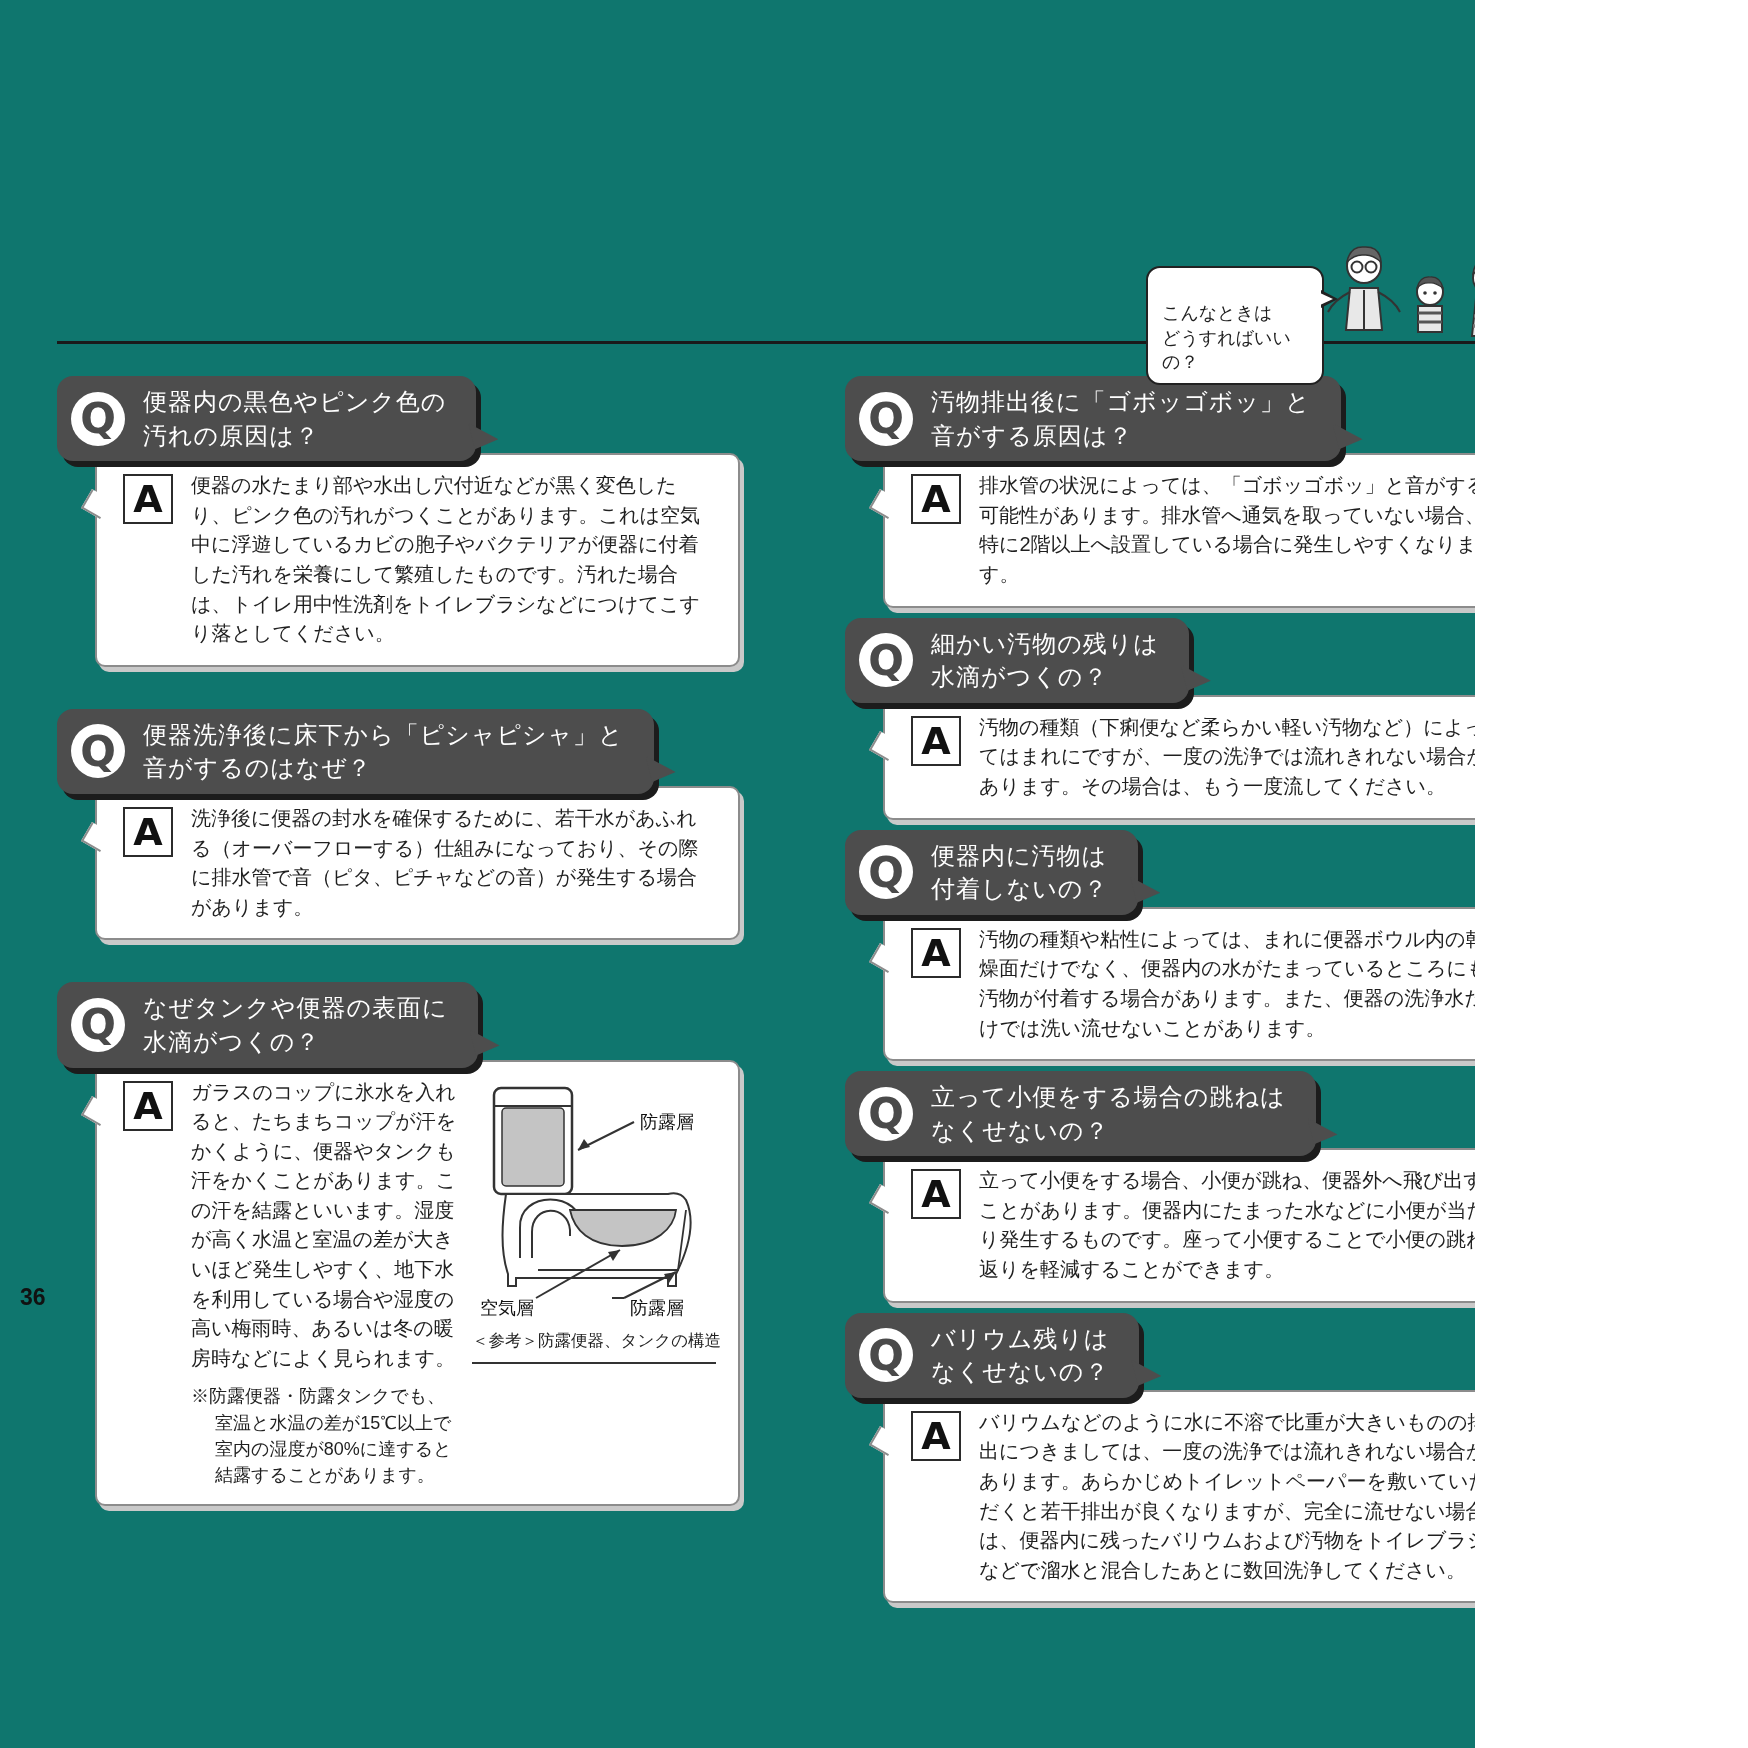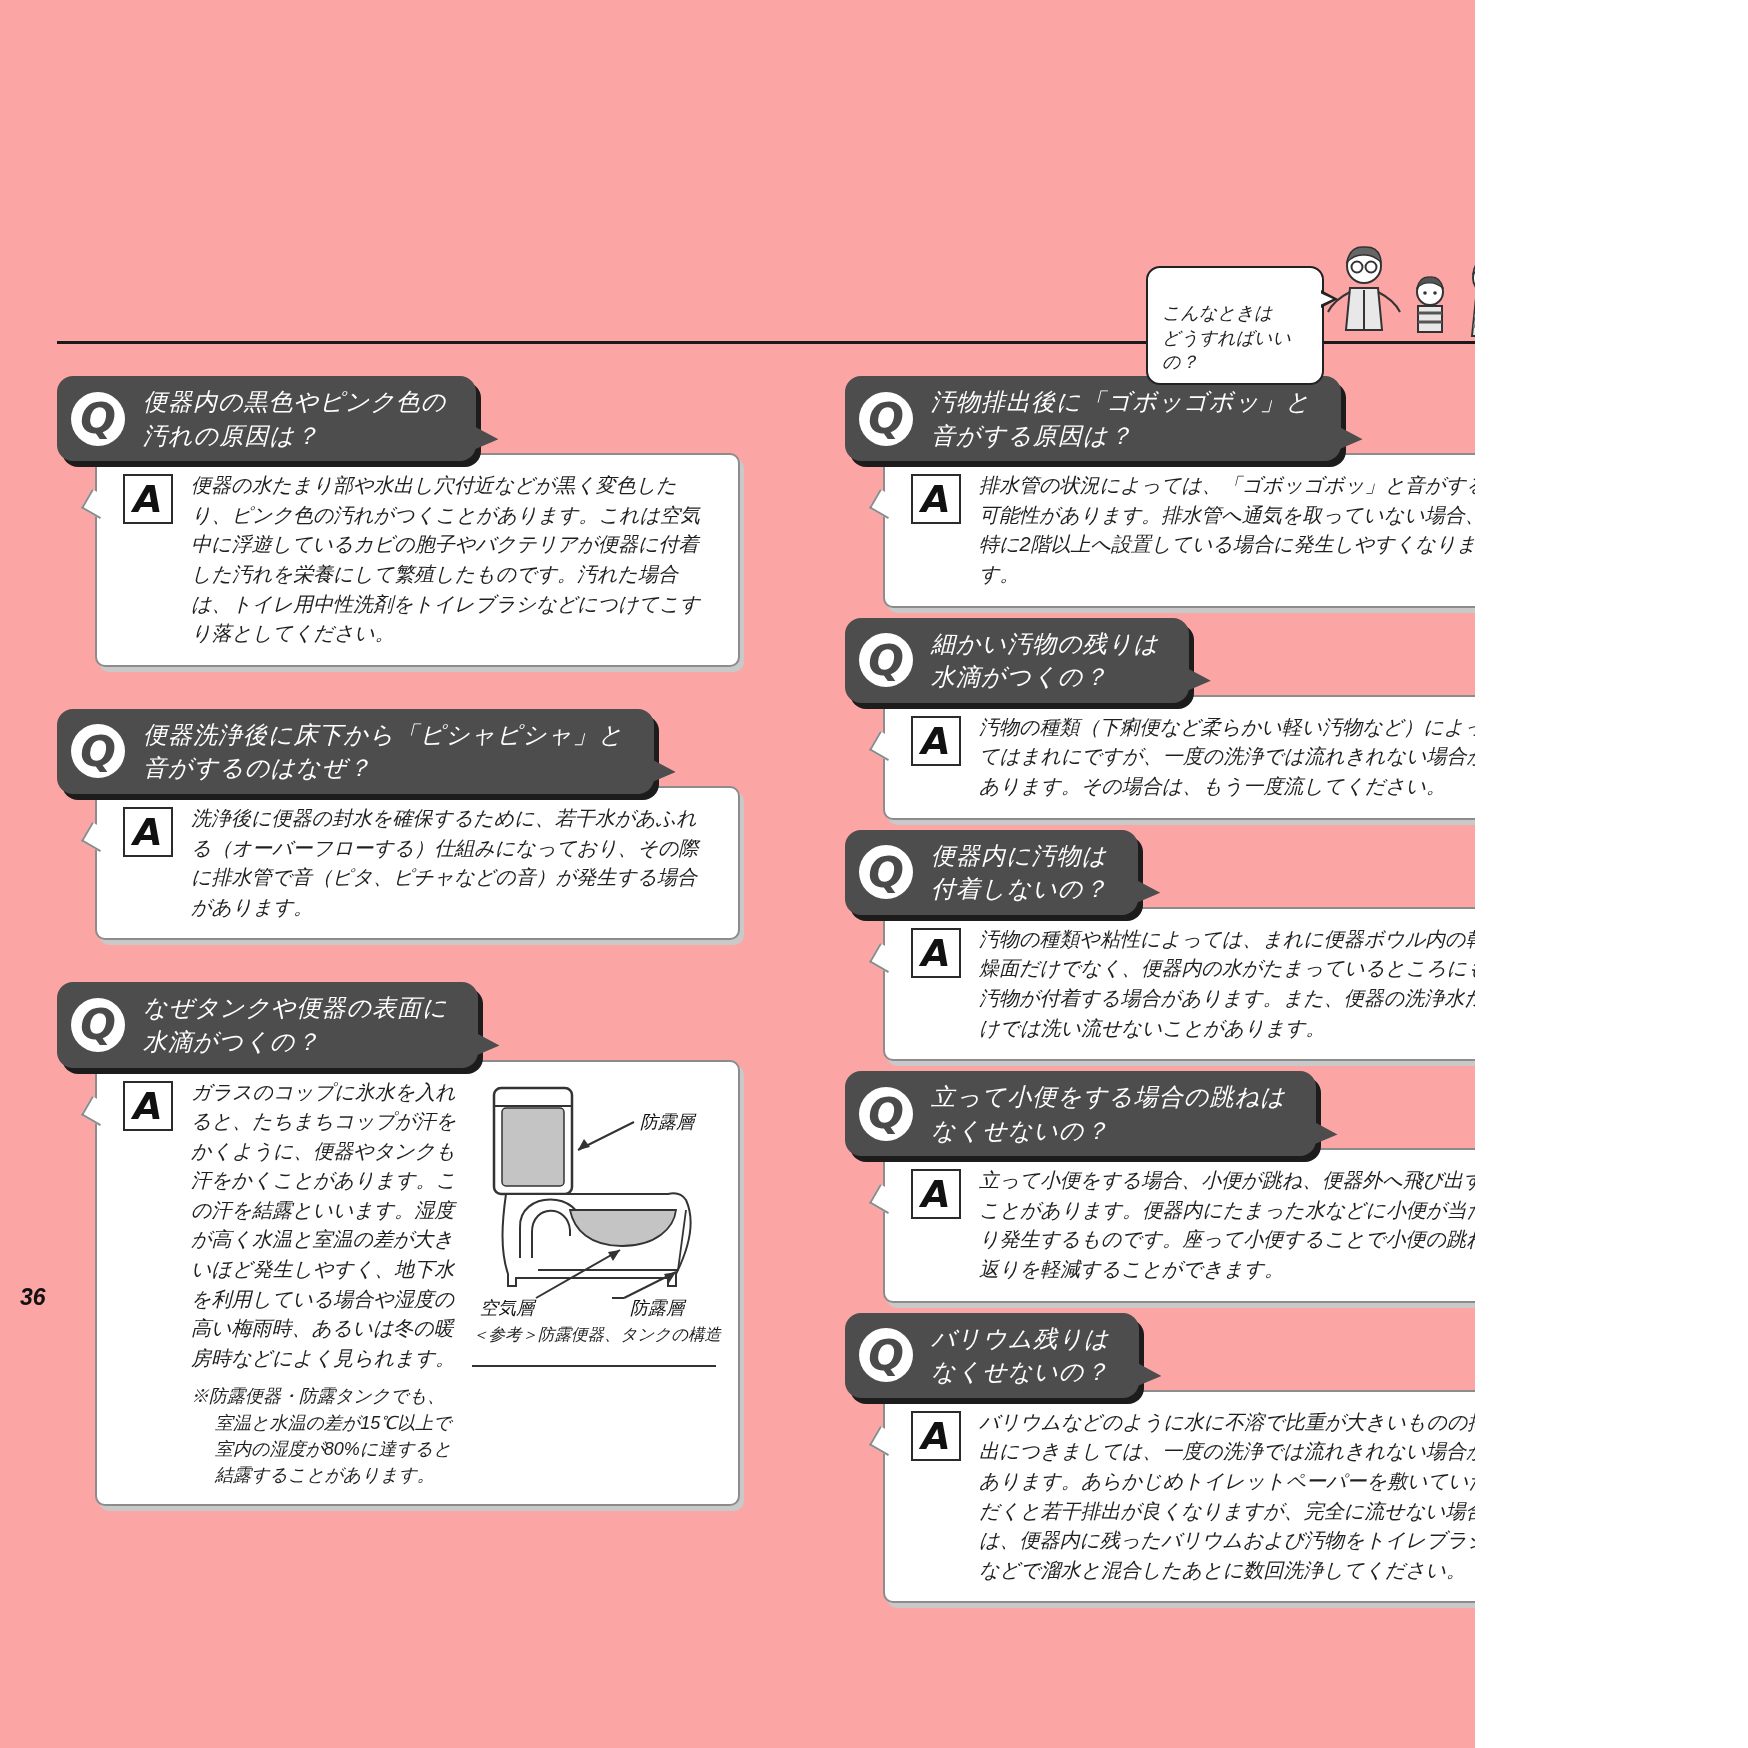--- a/index.html
+++ b/index.html
@@ -1,19 +1,19 @@
 <!DOCTYPE html>
 <html><head>
 <meta charset="utf-8">
 <style>
   * { margin:0; padding:0; box-sizing:border-box; }
   html,body { background:#fff; }
   .page {
-    position:relative; width:1475px; height:1748px; background:#fca5a5;
-    font-family:"Liberation Sans", sans-serif; color:#1f1f1f; overflow:hidden;font-style:italic;
+    position:relative; width:1475px; height:1748px; background:#0f766e;
+    font-family:"Liberation Sans", sans-serif; color:#1f1f1f; overflow:hidden;
   }
   
   .top-rule { position:absolute; left:57px; top:341px; width:1466px; height:3px; background:#1a1a1a; }
 
   
   .speech {
     position:absolute; left:1146px; top:266px; width:178px; background:#fff;
     border:2.5px solid #222; border-radius:14px; padding:9px 10px 9px 14px;
     font-size:18px; line-height:1.35; white-space:pre-line; z-index:3;
   }
@@ -73,21 +73,21 @@
   .gap-lg { margin-bottom:42px; }
   .gap-sm { margin-bottom:10px; }
 
   
   .a-split { display:flex; flex:1; }
   .a-text-col { flex:1; padding-right:10px; }
   .a-note { font-size:18px; margin-top:10px; padding-left:24px; text-indent:-24px; line-height:1.45; }
   .diagram-col { width:248px; flex:none; padding:4px 4px 0 0; }
   .diag-caption {
     font-size:16.5px; white-space:nowrap; border-bottom:2px solid #333;
-    padding-bottom:19px; margin-top:0; text-align:center;
+    padding-bottom:10px; margin-top:6px; text-align:center;
   }
 
   
   .sidebar { position:absolute; left:1523px; top:341px; width:26px; height:969px; display:flex; flex-direction:column; }
   .tab-seg { flex:1; border-top:2.5px solid #222; display:flex; align-items:center; justify-content:center; }
   .tab-seg:last-child { border-bottom:2.5px solid #222; }
   .tab-seg.active { background:#4d4d4d; }
   .tab-label { writing-mode:vertical-rl; font-size:19px; letter-spacing:4px; color:#111; }
   .tab-seg.active .tab-label { color:#fff; }
 

